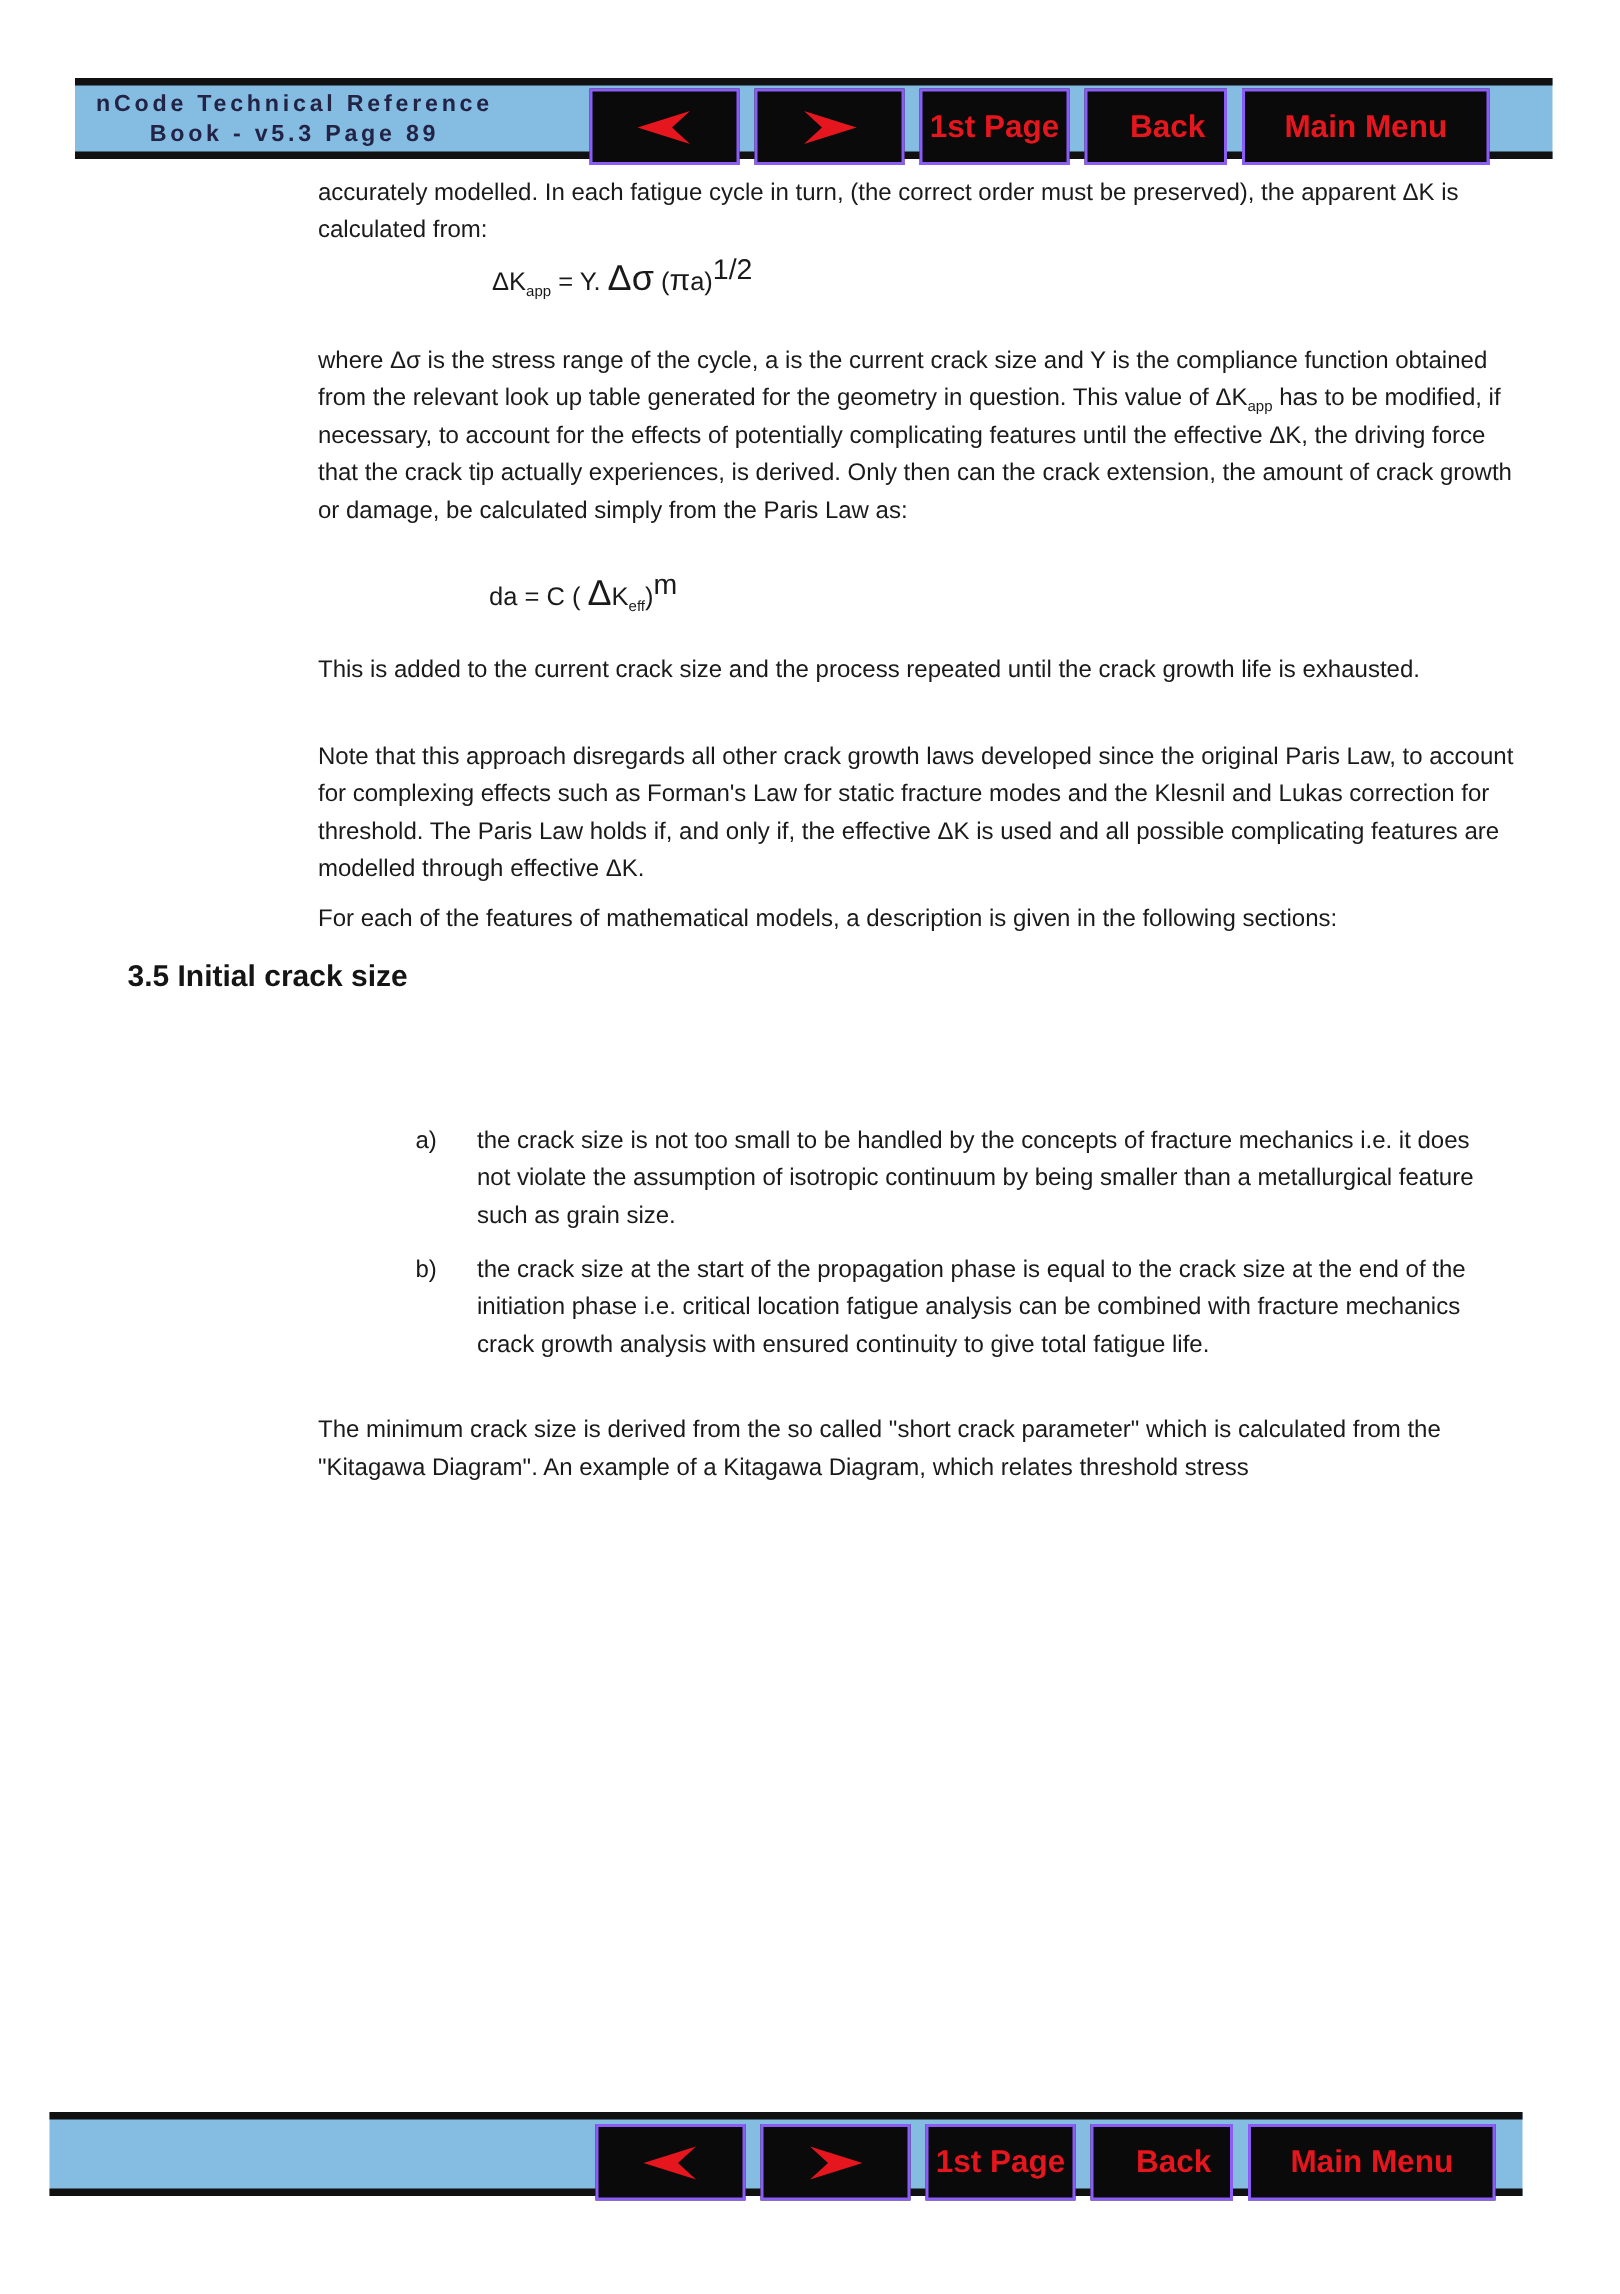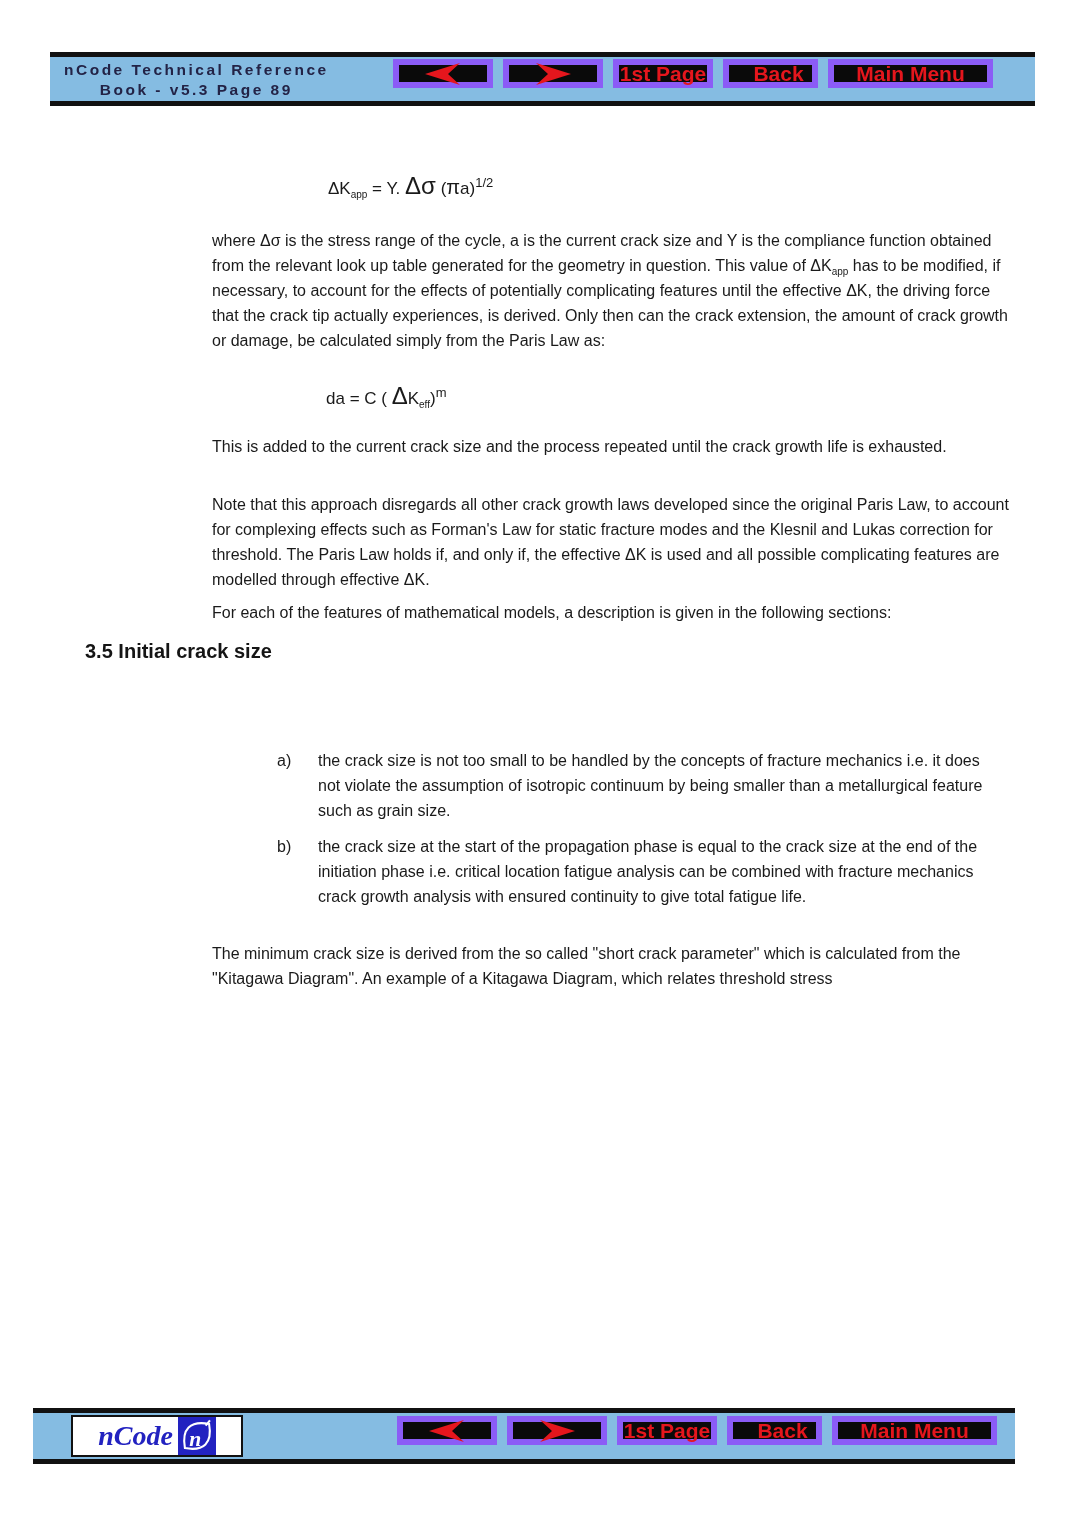--- a/index.html
+++ b/index.html
@@ -12,38 +12,38 @@
   #top-bar{left:50px;top:52px;width:985px;height:54px;}
   #bottom-bar{left:33px;top:1408px;width:982px;height:56px;}
 
   .bar-title{position:absolute;left:14px;top:3px;font-size:15.5px;font-weight:bold;
              letter-spacing:2.5px;color:#232346;line-height:20px;white-space:nowrap;text-align:center;}
 
   .nav-buttons{position:absolute;display:flex;gap:10px;}
   #top-bar .nav-buttons{top:2px;right:42px;}
   #bottom-bar .nav-buttons{top:3px;right:18px;}
 
-  .nav-btn{height:29px;box-sizing:border-box;background:#0a0a0a;border:6px solid #8b5cf6;
+  .nav-btn{height:51px;box-sizing:border-box;background:#0a0a0a;border:2px solid #8b5cf6;
            display:flex;align-items:center;justify-content:center;color:#E5161D;
            font-weight:bold;font-size:21px;cursor:pointer;white-space:nowrap;}
   .w-arrow{width:100px;} .w-first{width:100px;} .w-back{width:95px;padding-left:16px;} .w-menu{width:165px;}
 
   
   .logo-box{position:absolute;left:38px;top:2px;width:172px;height:42px;background:#ffffff;
             border:2px solid #111111;box-sizing:border-box;display:flex;align-items:center;
             justify-content:center;gap:5px;}
   .logo-text{font-family:"Liberation Serif","DejaVu Serif",serif;font-style:italic;
              font-weight:bold;font-size:28px;color:#2222C0;line-height:1;}
 
   
   .para{position:absolute;font-size:16px;line-height:25px;width:805px;left:212px;}
   .formula{position:absolute;font-size:17px;color:#1a1a1a;white-space:nowrap;}
   .formula .big{font-size:24px;}
   .formula sub, .inline-sub{font-size:10px;vertical-align:-4px;line-height:0;text-align:center;}
-  .formula sup{font-size:13px;vertical-align:7px;line-height:0;}
+  .formula sup{font-size:19px;vertical-align:7px;line-height:0;}
   .section-heading{position:absolute;left:85px;font-size:20px;font-weight:bold;color:#151515;}
   .list-row{position:absolute;left:277px;width:746px;}
   .list-label{position:absolute;left:0;top:0;font-size:16px;line-height:25px;}
   .list-text{display:block;margin-left:41px;font-size:16px;line-height:25px;width:672px;}
 </style>
 </head>
 <body>
 
 <div id="page">
 
@@ -68,20 +68,21 @@
       </div>
       <div class="nav-btn w-back">
         <span>Back</span>
       </div>
       <div class="nav-btn w-menu">
         <span>Main Menu</span>
       </div>
     </div>
   </div>
 
+  <div class="para" style="top:116px;">accurately modelled.  In each fatigue cycle in turn, (the correct order must be preserved), the apparent  ΔK is calculated from:</div>
 
   <div class="formula" style="left:328px;top:172px;">
     <span>ΔK</span><sub>app</sub><span> = Y. </span><span class="big">Δσ</span><span> (</span><span class="big" style="font-size:20px;">π</span><span>a)</span><sup>1/2</sup>
   </div>
 
   <div class="para" style="top:228px;">
     <span>where  Δσ is the stress range of the cycle, a is the current crack size and Y is the compliance function obtained from the relevant look up table generated for the geometry in question.  This value of ΔK</span><span class="inline-sub">app</span><span> has to be modified, if necessary, to account for the effects of potentially complicating features until the effective ΔK, the driving force that the crack tip actually experiences, is derived.  Only then can the crack extension, the amount of crack growth or damage, be calculated simply from the Paris Law as:</span>
   </div>
 
   <div class="formula" style="left:326px;top:382px;">
@@ -103,29 +104,20 @@
   </div>
 
   <div class="list-row" style="top:834px;">
     <span class="list-label">b)</span>
     <span class="list-text">the crack size at the start of the propagation phase is equal to the crack size at the end of the initiation phase i.e. critical location fatigue analysis can be combined with fracture mechanics crack growth analysis with ensured continuity to give total fatigue life.</span>
   </div>
 
   <div class="para" style="top:941px;">The minimum crack size is derived from the so called "short crack parameter" which is calculated from the "Kitagawa Diagram".  An example of a Kitagawa Diagram, which relates threshold stress</div>
 
   <div id="bottom-bar" class="navbar">
-    <div class="logo-box">
-      <span class="logo-text">nCode</span>
-      <svg width="38" height="38" viewBox="0 0 44 44">
-        <rect x="0" y="0" width="44" height="44" fill="#2222C0"></rect>
-        <path d="M 8 36 C 4 14 14 4 36 8 C 40 30 30 40 8 36 Z" fill="none" stroke="#ffffff" stroke-width="2.4"></path>
-        <text x="13" y="33" fill="#ffffff" font-size="25" font-style="italic" font-weight="bold" font-family="Liberation Serif, DejaVu Serif, serif">n</text>
-        <line x1="32" y1="10" x2="37" y2="4" stroke="#ffffff" stroke-width="2.4"></line>
-      </svg>
-    </div>
     <div class="nav-buttons">
       <div class="nav-btn w-arrow">
         <svg width="40" height="24" viewBox="0 0 40 24">
           <polygon points="37,1 2,12 37,23 25,12" fill="#E5161D"></polygon>
         </svg>
       </div>
       <div class="nav-btn w-arrow">
         <svg width="40" height="24" viewBox="0 0 40 24">
           <polygon points="3,1 38,12 3,23 15,12" fill="#E5161D"></polygon>
         </svg>

